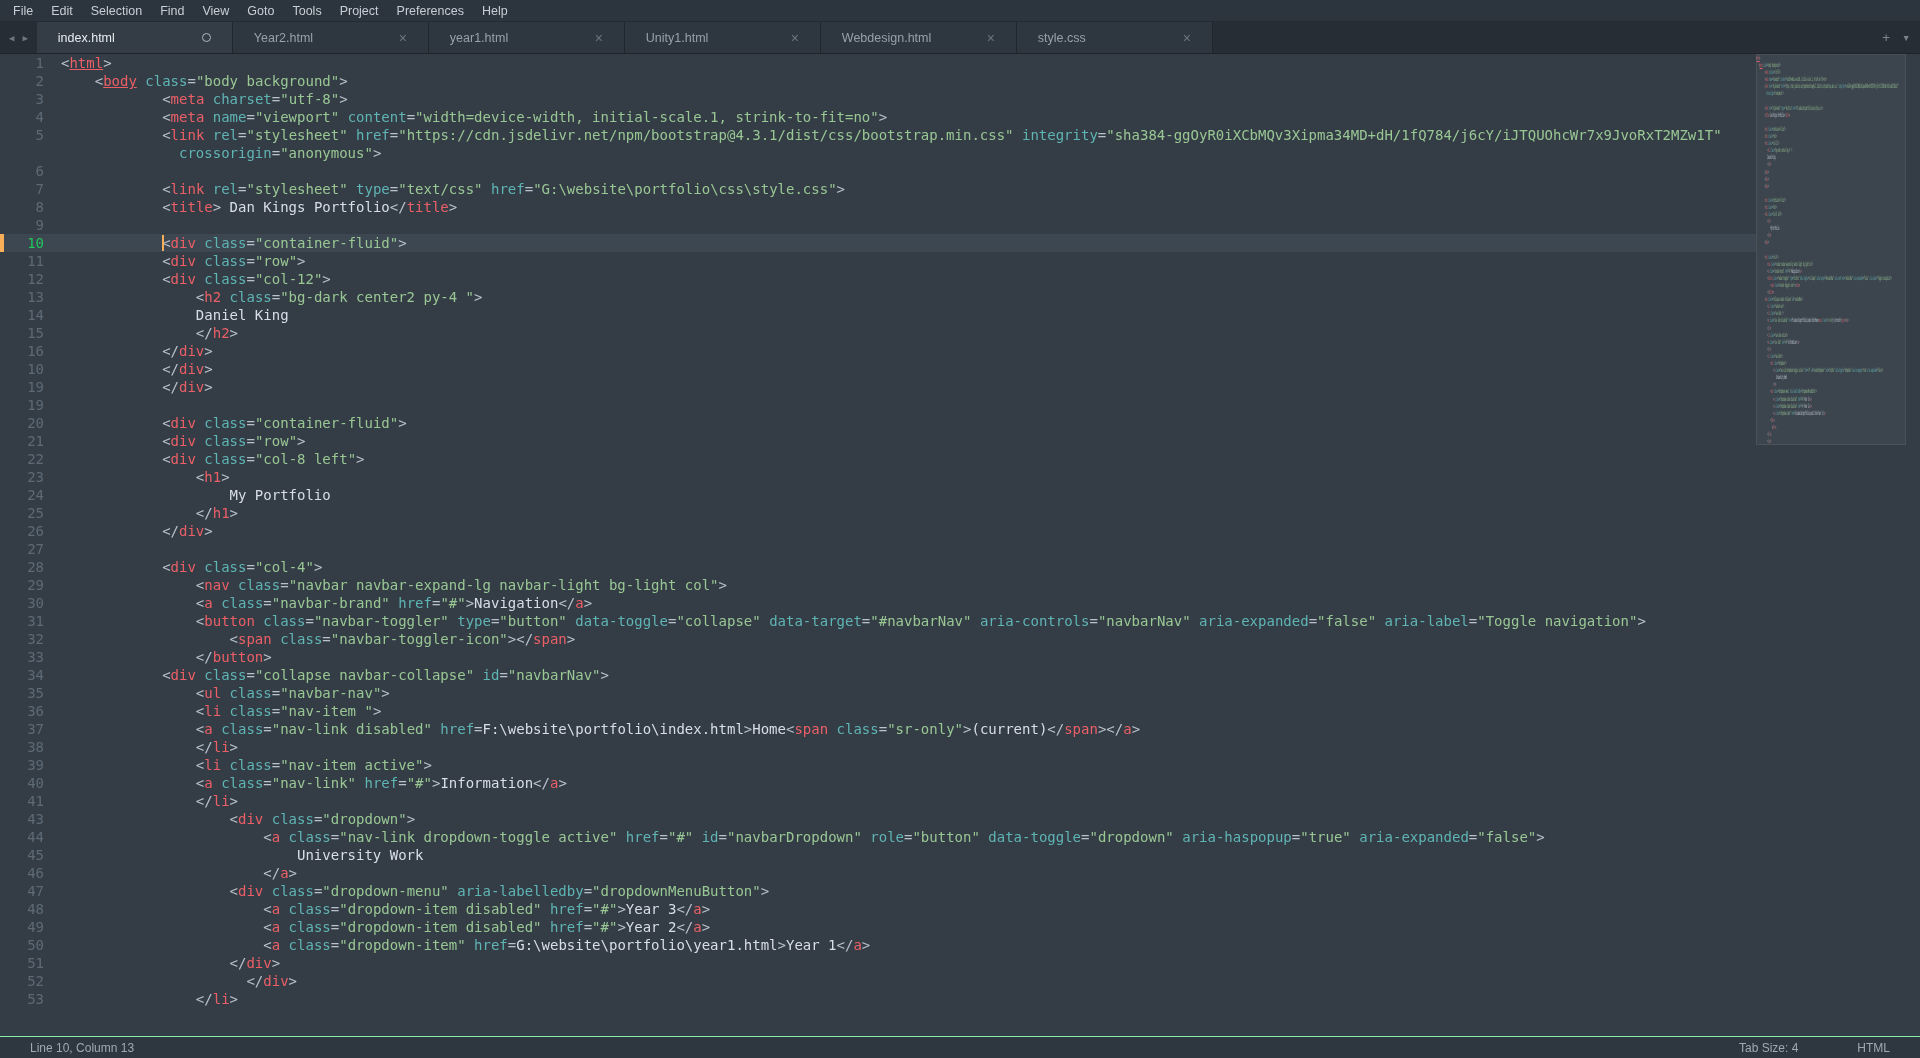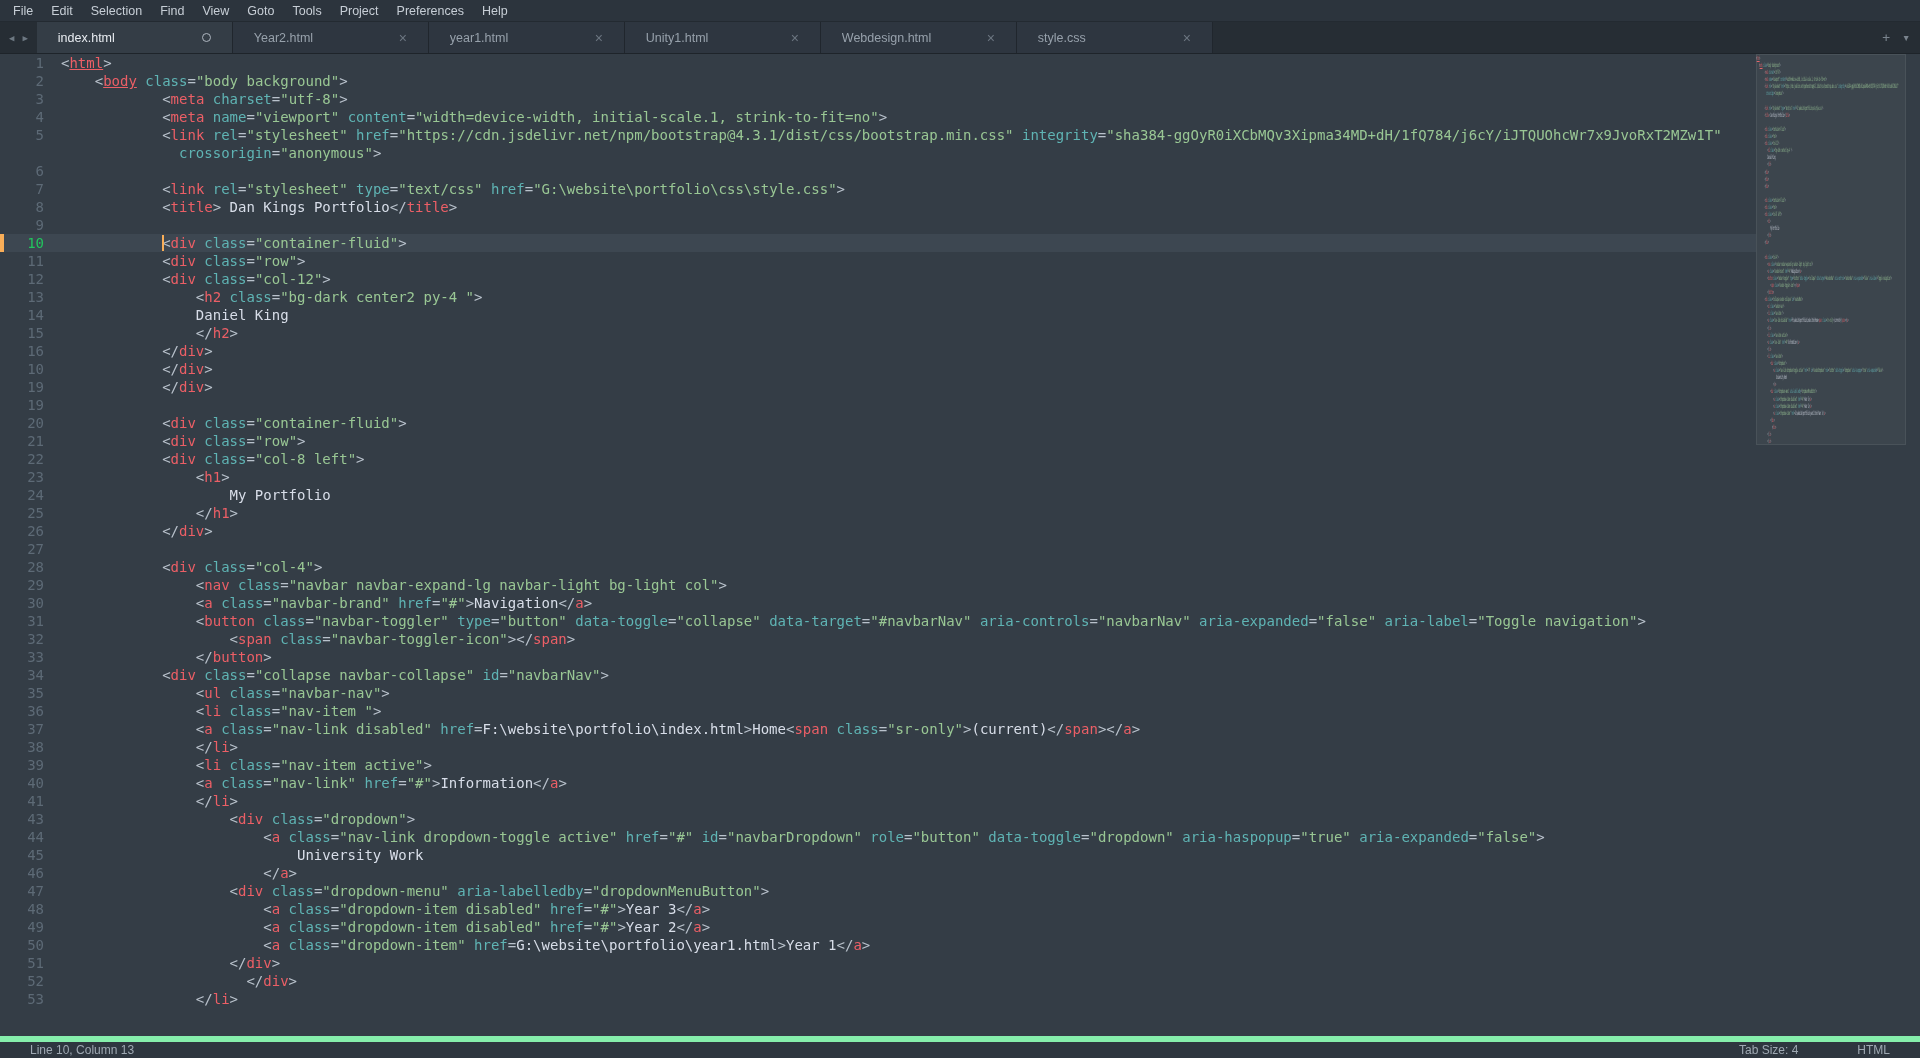--- a/index.html
+++ b/index.html
@@ -55,21 +55,21 @@
   .tk-p  { color:#b9c2cc; }
   .tk-x  { color:#d8dee9; }
 
   
   .minimap { flex:0 0 150px; width:150px; margin-right:14px; position:relative; overflow:hidden; }
   .mini-row { height:7.1px; line-height:7.1px; font-size:6px; white-space:pre; transform:scaleX(0.2); transform-origin:0 0; opacity:0.95; }
   .mini-viewport { position:absolute; left:0; right:0; top:0; background:rgba(255,255,255,0.045); border:1px solid rgba(255,255,255,0.07); }
 
   
   .statusbar {
-    flex:0 0 22px; background:#2e363f; border-top:6px solid #86efac;
+    flex:0 0 22px; background:#2e363f; border-top:1px solid #86efac;
     display:flex; align-items:center; padding:0 16px 0 30px;
     font-family:"Liberation Sans", sans-serif; font-size:12px; color:#9fa9b3;
   }
   .status-left { flex:1; }
   .status-right { display:flex; gap:59px; padding-right:14px; }
 </style>
 </head>
 <body>
 
 <div class="app">

